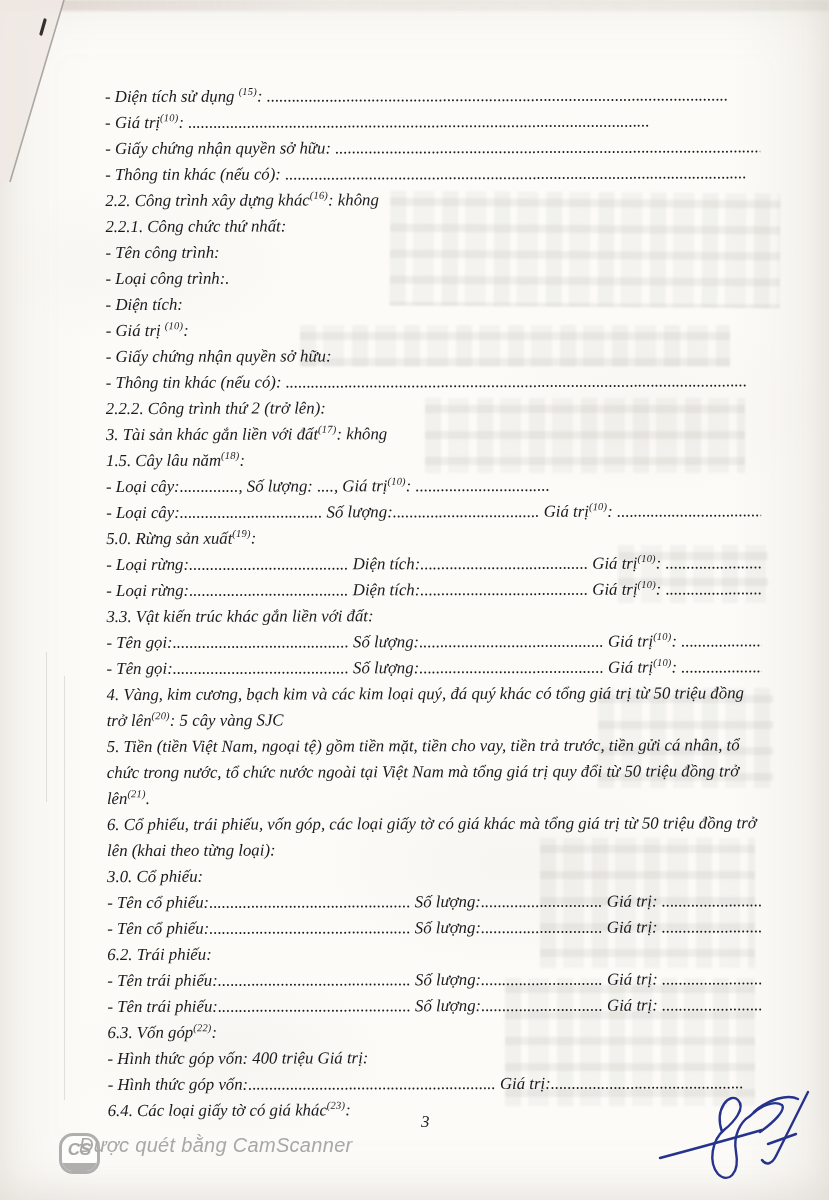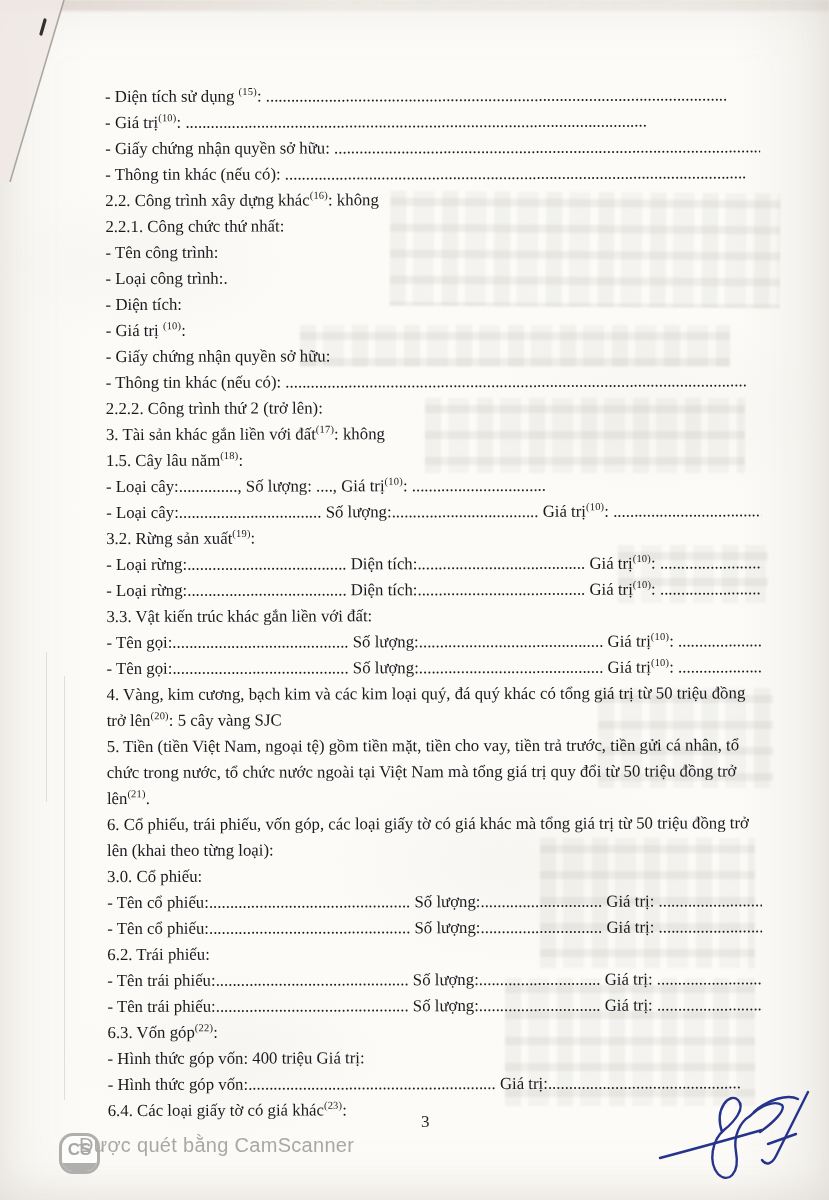--- a/index.html
+++ b/index.html
@@ -2,20 +2,21 @@
 <html><head>
 <meta charset="utf-8">
 <style>
   html,body{margin:0;padding:0;}
   body{width:829px;height:1200px;overflow:hidden;background:#efebe6;}
   .scan{
     position:relative;width:829px;height:1200px;overflow:hidden;
     background:#fcfbf8;
     box-shadow:inset 0 0 60px rgba(168,158,144,.18), inset 0 -8px 30px rgba(170,160,148,.12);
     font-family:"Liberation Serif","DejaVu Serif",serif;
+    font-style:italic;
   }
   .paper-mottle{
     position:absolute;inset:0;pointer-events:none;
     background:
       radial-gradient(220px 120px at 18% 22%, rgba(182,174,160,.07), transparent 70%),
       radial-gradient(260px 140px at 78% 34%, rgba(182,174,160,.06), transparent 70%),
       radial-gradient(300px 160px at 62% 72%, rgba(182,174,160,.07), transparent 70%),
       radial-gradient(240px 130px at 28% 88%, rgba(182,174,160,.08), transparent 70%),
       linear-gradient(90deg, rgba(180,170,156,.05), transparent 12%, transparent 88%, rgba(180,170,156,.10));
   }
@@ -94,21 +95,21 @@
       <div class="doc-line"><span>- Loại công trình:.</span></div>
       <div class="doc-line"><span>- Diện tích:</span></div>
       <div class="doc-line"><span>- Giá trị </span><sup>(10)</sup><span>:</span></div>
       <div class="doc-line"><span>- Giấy chứng nhận quyền sở hữu:</span></div>
       <div class="doc-line"><span>- Thông tin khác (nếu có): ..............................................................................................................</span></div>
       <div class="doc-line"><span>2.2.2. Công trình thứ 2 (trở lên):</span></div>
       <div class="doc-line"><span>3. Tài sản khác gắn liền với đất</span><sup>(17)</sup><span>: không</span></div>
       <div class="doc-line"><span>1.5. Cây lâu năm</span><sup>(18)</sup><span>:</span></div>
       <div class="doc-line"><span>- Loại cây:.............., Số lượng: ...., Giá trị</span><sup>(10)</sup><span>: ................................</span></div>
       <div class="doc-line"><span>- Loại cây:.................................. Số lượng:................................... Giá trị</span><sup>(10)</sup><span>: ........................................</span></div>
-      <div class="doc-line"><span>3.2. Rừng sản xuất</span><sup>(19)</sup><span>:</span></div>
+      <div class="doc-line"><span>5.0. Rừng sản xuất</span><sup>(19)</sup><span>:</span></div>
       <div class="doc-line"><span>- Loại rừng:...................................... Diện tích:........................................ Giá trị</span><sup>(10)</sup><span>: ........................................</span></div>
       <div class="doc-line"><span>- Loại rừng:...................................... Diện tích:........................................ Giá trị</span><sup>(10)</sup><span>: ........................................</span></div>
       <div class="doc-line"><span>3.3. Vật kiến trúc khác gắn liền với đất:</span></div>
       <div class="doc-line"><span>- Tên gọi:.......................................... Số lượng:............................................ Giá trị</span><sup>(10)</sup><span>: ........................................</span></div>
       <div class="doc-line"><span>- Tên gọi:.......................................... Số lượng:............................................ Giá trị</span><sup>(10)</sup><span>: ........................................</span></div>
       <div class="doc-line"><span>4. Vàng, kim cương, bạch kim và các kim loại quý, đá quý khác có tổng giá trị từ 50 triệu đồng</span></div>
       <div class="doc-line"><span>trở lên</span><sup>(20)</sup><span>: 5 cây vàng SJC</span></div>
       <div class="doc-line"><span>5. Tiền (tiền Việt Nam, ngoại tệ) gồm tiền mặt, tiền cho vay, tiền trả trước, tiền gửi cá nhân, tổ</span></div>
       <div class="doc-line"><span>chức trong nước, tổ chức nước ngoài tại Việt Nam mà tổng giá trị quy đổi từ 50 triệu đồng trở</span></div>
       <div class="doc-line"><span>lên</span><sup>(21)</sup><span>.</span></div>

